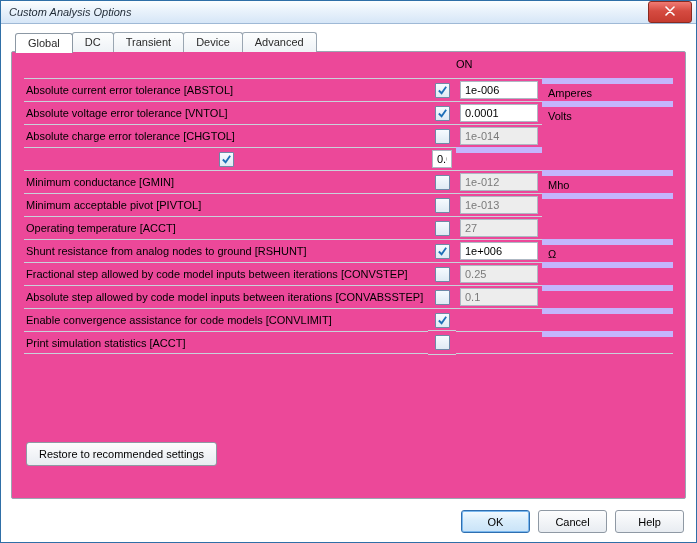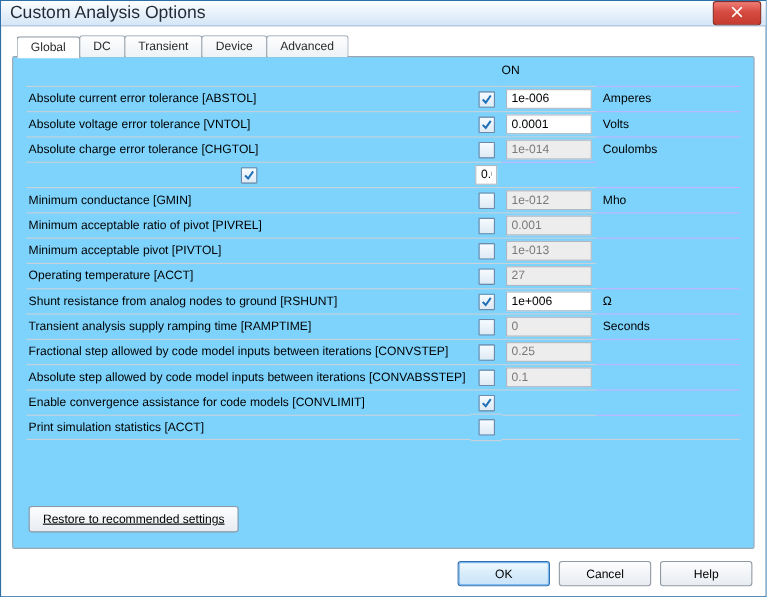--- a/index.html
+++ b/index.html
@@ -1,42 +1,42 @@
 <!DOCTYPE html>
 <html><head>
 <meta charset="utf-8">
 <style>
   html,body{margin:0;padding:0;font-family:"Segoe UI",Tahoma,Arial,sans-serif;font-size:11px;color:#000;background:#fff;}
   .window{width:697px;height:543px;box-sizing:border-box;border:1px solid #2f6fa7;background:#fff;display:flex;flex-direction:column;}
   .titlebar{height:28px;background:linear-gradient(#fcfeff,#e9f2fb 45%,#d6e6f7);border-bottom:1px solid #9fb9d6;display:flex;align-items:center;justify-content:space-between;padding:0 0 0 8px;}
-  .titlebar-title{color:#1f2a36;font-size:16px;}
+  .titlebar-title{color:#1f2a36;font-size:11px;font-style:italic;}
   .close-btn{width:42px;height:20px;margin-right:4px;border:1px solid #8a2a20;border-radius:3px;background:linear-gradient(#f07b73,#d54b41 45%,#c63b30);display:flex;align-items:center;justify-content:center;cursor:default;}
   .close-btn svg{width:10px;height:10px;}
   .client{flex:1;padding:8px 10px 10px 10px;position:relative;box-sizing:border-box;}
   .tabstrip{display:flex;gap:0;margin-left:4px;position:relative;z-index:2;}
   .tab{padding:3px 12px 3px 12px;border:1px solid #9aa6b2;border-bottom:none;border-top-left-radius:3px;border-top-right-radius:3px;background:linear-gradient(#fdfefe,#eef2f6);color:#2a2a2a;cursor:default;margin-right:-1px;}
   .tab.active{background:#fff;border-color:#8c98a4;position:relative;top:1px;padding-bottom:4px;}
-  .tabpanel{border:1px solid #9aa6b2;border-radius:2px;background:#7dd3fc;height:448px;box-sizing:border-box;padding:10px 12px 11px 12px;position:relative;margin-top:-1px;}
+  .tabpanel{border:1px solid #9aa6b2;border-radius:2px;background:#ec4899;height:448px;box-sizing:border-box;padding:10px 12px 11px 12px;position:relative;margin-top:-1px;}
   .col-on{position:absolute;left:444px;top:6px;font-size:11px;}
   .rows{position:absolute;left:12px;top:26px;right:12px;}
   .row{display:grid;grid-template-columns:404px 28px 86px 1fr;align-items:center;height:23px;}
   .row + .row{margin-top:0;}
   .cell-label{border-top:1px solid #c9d1da;height:100%;display:flex;align-items:center;padding-left:2px;box-sizing:border-box;white-space:nowrap;overflow:hidden;}
   .cell-on{border-top:1px solid #c9d1da;height:100%;display:flex;align-items:center;justify-content:center;}
   .cell-val{border-top:1px solid #c9d1da;height:100%;display:flex;align-items:center;padding:0 4px;box-sizing:border-box;}
-  .cell-unit{border-top:1px solid #c4b5fd;height:100%;display:flex;align-items:center;padding-left:6px;box-sizing:border-box;}
+  .cell-unit{border-top:6px solid #c4b5fd;height:100%;display:flex;align-items:center;padding-left:6px;box-sizing:border-box;}
   .rows .row:last-child > div{border-bottom:1px solid #c9d1da;}
   .chk{width:13px;height:13px;border:1px solid #6e8aa8;background:linear-gradient(#f6fbff,#dfeaf4);border-radius:1px;display:flex;align-items:center;justify-content:center;}
   .chk svg{width:11px;height:11px;display:block;}
   .chk.unchecked svg{visibility:hidden;}
   .val-input{width:100%;height:18px;box-sizing:border-box;border:1px solid #aeb8c3;background:#fff;font:inherit;color:#000;padding:0 4px;}
   .val-input[disabled]{background:#ededed;color:#7a7a7a;}
-  .restore-btn{position:absolute;left:14px;bottom:14px;height:24px;padding:0 12px;border:1px solid #8f99a4;border-radius:3px;background:linear-gradient(#fdfdfe,#e8ecf1);font:inherit;cursor:default;text-decoration:underline;}
+  .restore-btn{position:absolute;left:14px;bottom:32px;height:24px;padding:0 12px;border:1px solid #8f99a4;border-radius:3px;background:linear-gradient(#fdfdfe,#e8ecf1);font:inherit;cursor:default;}
   .footer{height:40px;display:flex;align-items:center;justify-content:flex-end;gap:8px;padding:0 12px 8px 0;}
-  .btn{height:23px;width:84px;border:1px solid #8f99a4;border-radius:3px;background:linear-gradient(#fdfdfe,#e8ecf1);font:inherit;cursor:default;}
+  .btn{height:23px;width:69px;border:1px solid #8f99a4;border-radius:3px;background:linear-gradient(#fdfdfe,#e8ecf1);font:inherit;cursor:default;}
   .btn.primary{border:1px solid #2f6fb0;box-shadow:0 0 0 1px #7ab8ef inset;background:linear-gradient(#f4fbff,#d9edfb 45%,#c9e3f8);}
 </style>
 </head>
 <body>
 
 <div class="window">
 
   <div class="titlebar">
     <span class="titlebar-title">Custom Analysis Options</span>
     <div class="close-btn">
@@ -94,21 +94,20 @@
             <div class="cell-on">
               <div class="chk unchecked">
                 <svg viewBox="0 0 12 12">
                   <path d="M2 6 L5 9 L10 2" fill="none" stroke="#1e6fb8" stroke-width="2"></path>
                 </svg>
               </div>
             </div>
             <div class="cell-val">
               <input class="val-input" disabled="" value="1e-014" style="">
             </div>
-            <div class="cell-unit">Coulombs</div>
           </div>
           <div class="row">
             <div class="cell-on">
               <div class="chk">
                 <svg viewBox="0 0 12 12">
                   <path d="M2 6 L5 9 L10 2" fill="none" stroke="#1e6fb8" stroke-width="2"></path>
                 </svg>
               </div>
             </div>
             <div class="cell-val">
@@ -124,34 +123,20 @@
                   <path d="M2 6 L5 9 L10 2" fill="none" stroke="#1e6fb8" stroke-width="2"></path>
                 </svg>
               </div>
             </div>
             <div class="cell-val">
               <input class="val-input" disabled="" value="1e-012" style="">
             </div>
             <div class="cell-unit">Mho</div>
           </div>
           <div class="row">
-            <div class="cell-label">Minimum acceptable ratio of pivot [PIVREL]</div>
-            <div class="cell-on">
-              <div class="chk unchecked">
-                <svg viewBox="0 0 12 12">
-                  <path d="M2 6 L5 9 L10 2" fill="none" stroke="#1e6fb8" stroke-width="2"></path>
-                </svg>
-              </div>
-            </div>
-            <div class="cell-val">
-              <input class="val-input" disabled="" value="0.001" style="">
-            </div>
-            <div class="cell-unit"></div>
-          </div>
-          <div class="row">
             <div class="cell-label">Minimum acceptable pivot [PIVTOL]</div>
             <div class="cell-on">
               <div class="chk unchecked">
                 <svg viewBox="0 0 12 12">
                   <path d="M2 6 L5 9 L10 2" fill="none" stroke="#1e6fb8" stroke-width="2"></path>
                 </svg>
               </div>
             </div>
             <div class="cell-val">
               <input class="val-input" disabled="" value="1e-013" style="">
@@ -177,34 +162,20 @@
               <div class="chk">
                 <svg viewBox="0 0 12 12">
                   <path d="M2 6 L5 9 L10 2" fill="none" stroke="#1e6fb8" stroke-width="2"></path>
                 </svg>
               </div>
             </div>
             <div class="cell-val">
               <input class="val-input" value="1e+006" style="">
             </div>
             <div class="cell-unit">Ω</div>
-          </div>
-          <div class="row">
-            <div class="cell-label">Transient analysis supply ramping time [RAMPTIME]</div>
-            <div class="cell-on">
-              <div class="chk unchecked">
-                <svg viewBox="0 0 12 12">
-                  <path d="M2 6 L5 9 L10 2" fill="none" stroke="#1e6fb8" stroke-width="2"></path>
-                </svg>
-              </div>
-            </div>
-            <div class="cell-val">
-              <input class="val-input" disabled="" value="0" style="">
-            </div>
-            <div class="cell-unit">Seconds</div>
           </div>
           <div class="row">
             <div class="cell-label">Fractional step allowed by code model inputs between iterations [CONVSTEP]</div>
             <div class="cell-on">
               <div class="chk unchecked">
                 <svg viewBox="0 0 12 12">
                   <path d="M2 6 L5 9 L10 2" fill="none" stroke="#1e6fb8" stroke-width="2"></path>
                 </svg>
               </div>
             </div>

